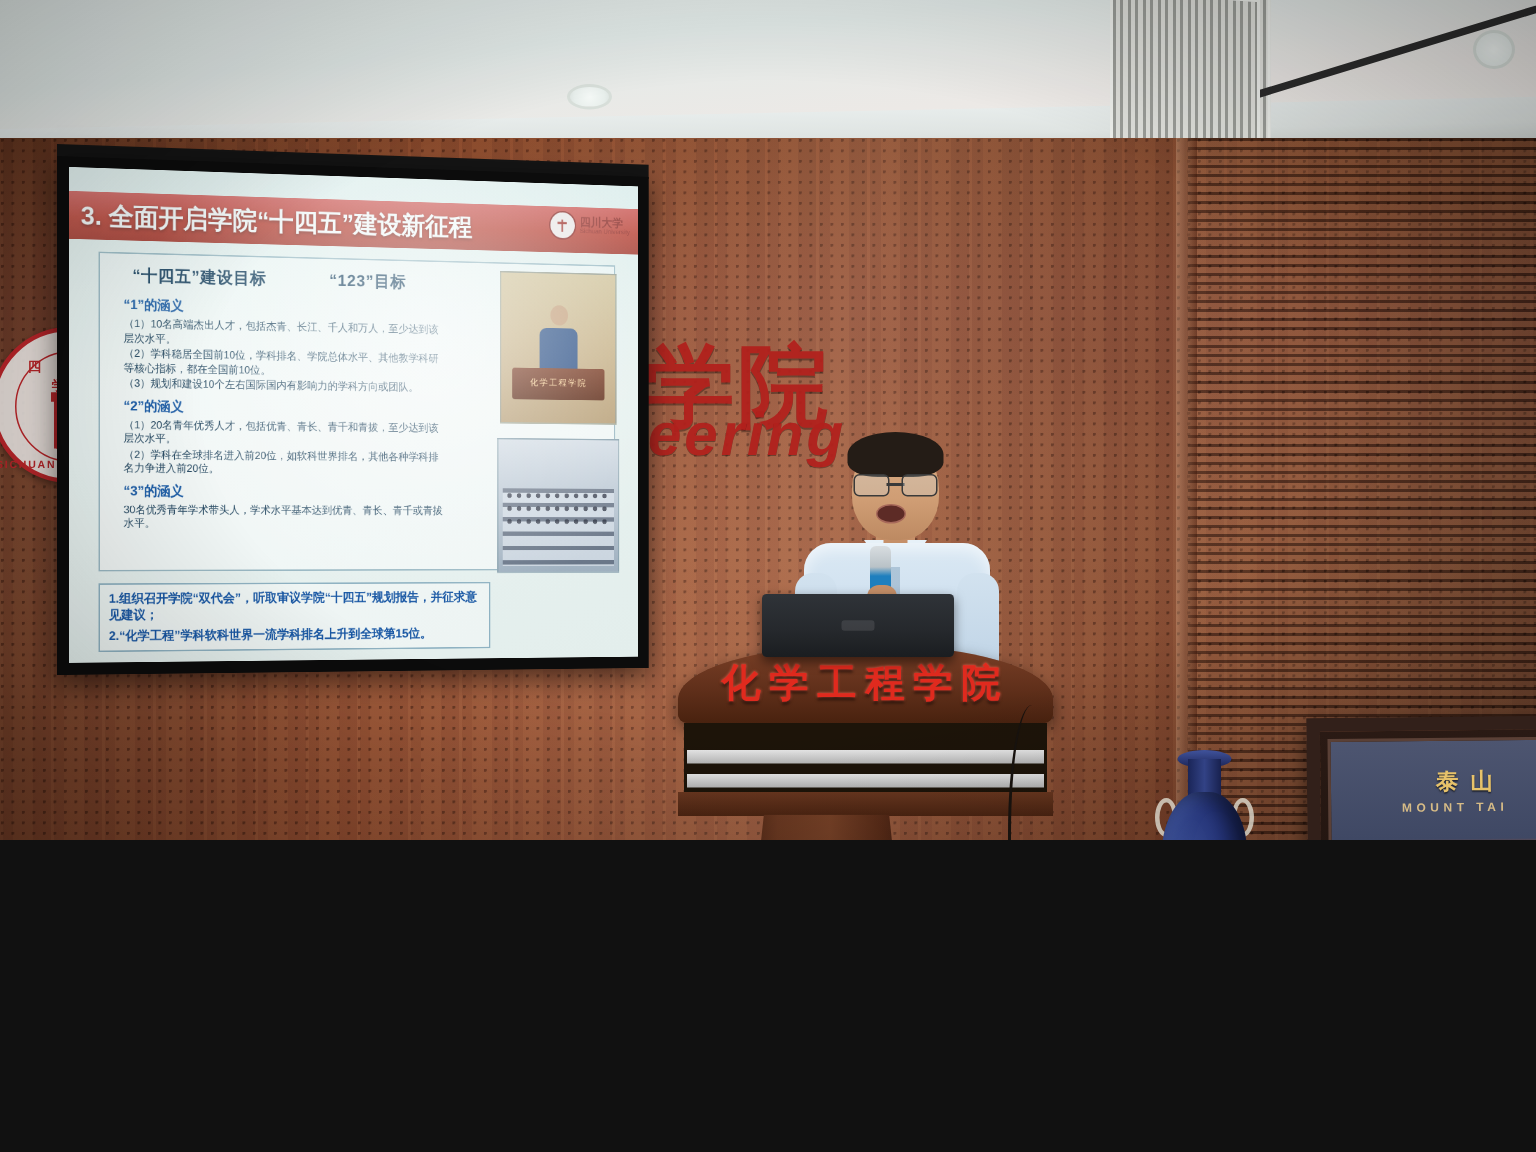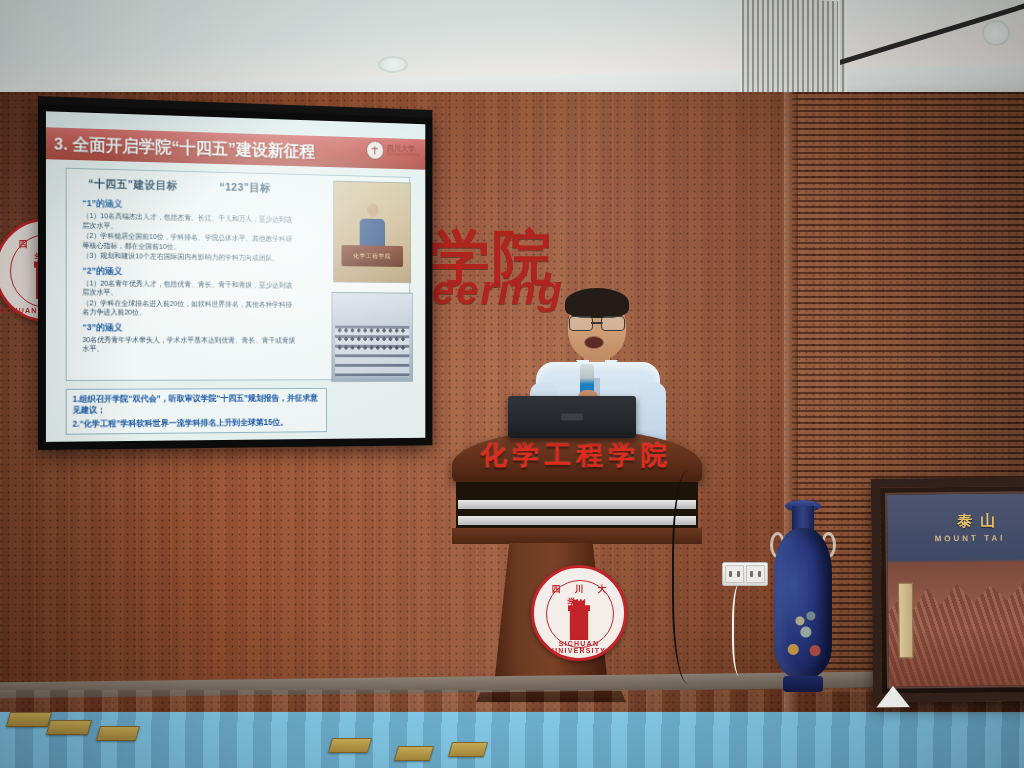--- a/index.html
+++ b/index.html
@@ -1,18 +1,18 @@
 <!DOCTYPE html>
 <html><head>
 <meta charset="utf-8">
 <style>
   html,body{margin:0;padding:0;background:#111;}
   body{font-family:"Liberation Sans",sans-serif;}
 
-  #scene{position:relative;width:1024px;height:768px;overflow:hidden;background:#7dd3fc;}
+  #scene{position:relative;width:1024px;height:560px;overflow:hidden;background:#86efac;}
 
   
   .ceiling{position:absolute;left:0;top:0;width:1024px;height:112px;
      background:linear-gradient(175deg,#e9f1ef 0%,#e3ebe9 30%,#ece9e6 62%,#efece8 100%);}
   .ceiling-bevel{position:absolute;left:0;top:86px;width:1024px;height:30px;
      background:linear-gradient(180deg,#e7eceb 0%,#dfe4e2 55%,#cdd2cf 100%);
      transform:skewY(-1.2deg);transform-origin:left top;}
   .vent{position:absolute;background:#d9dad6;border:2px solid #eceeea;
      background-image:repeating-linear-gradient(90deg,#9a9c97 0 2px,#dedfda 2px 5px);}
   .vent.v1{left:745px;top:-6px;width:98px;height:100px;transform:skewY(4deg);}

